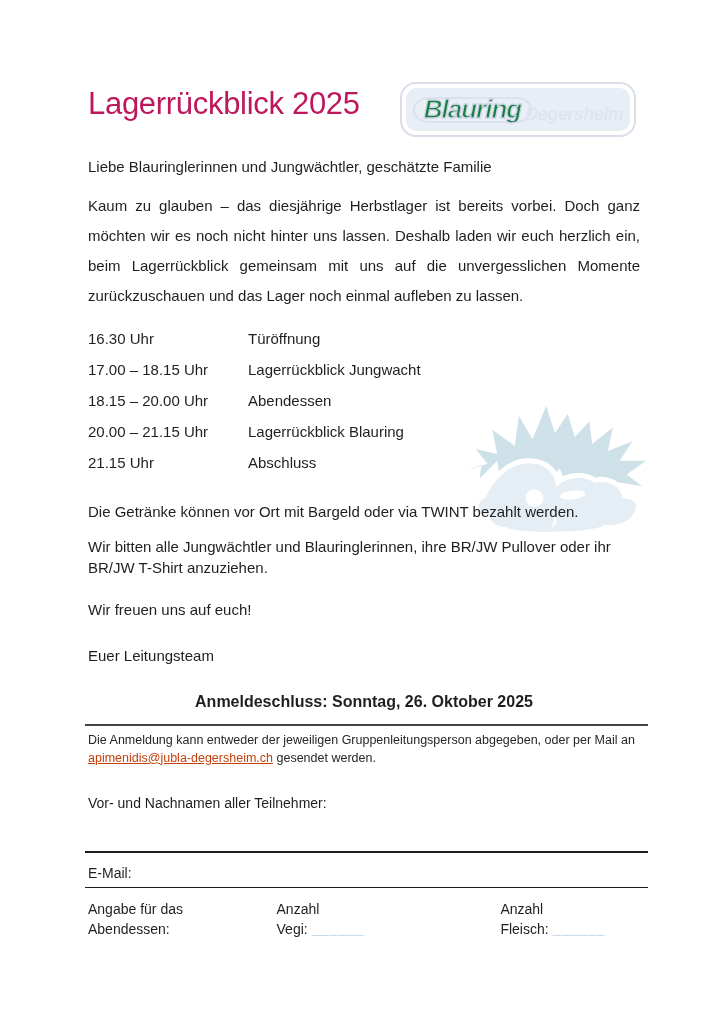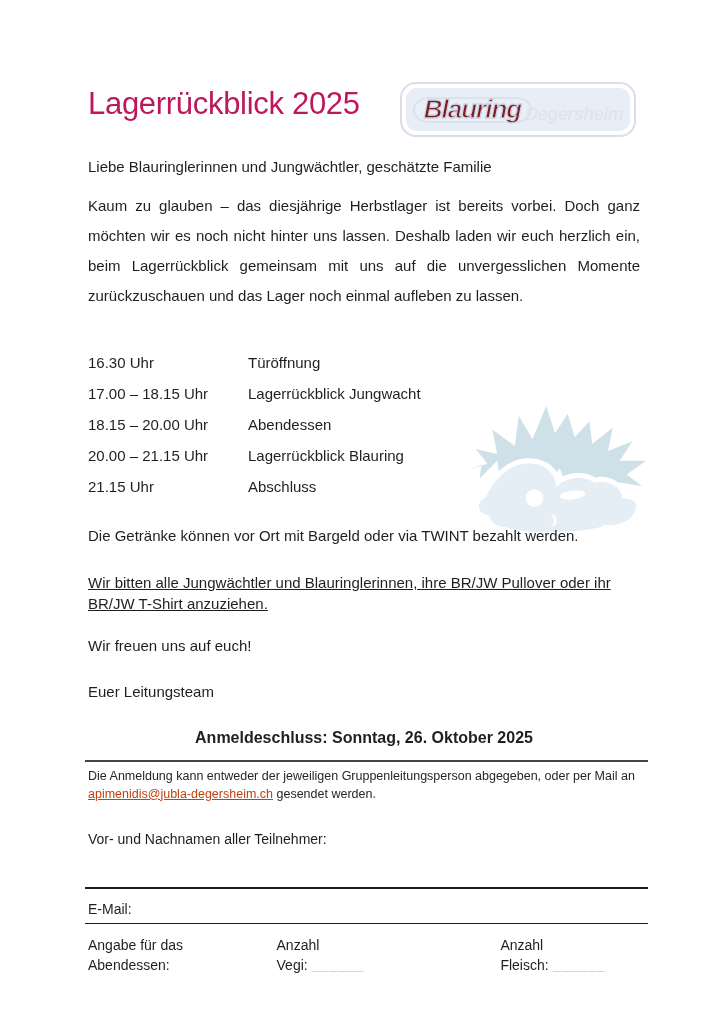--- a/index.html
+++ b/index.html
@@ -43,21 +43,21 @@
     border-radius: 11px;
     display: flex;
     align-items: center;
     justify-content: center;
   }
   .logo-blauring {
     font-style: italic;
     font-weight: bold;
     font-size: 26px;
     letter-spacing: -1px;
-    color: #7f1d1d;
+    color: #15803d;
     -webkit-text-stroke: 1.3px #ced3e6;
     text-shadow: 0 0 1px #d4d8e8;
     border: 2px solid #dde1ee;
     border-radius: 20px / 16px;
     padding: 0 9px 2px 9px;
     background: #e9eff7;
   }
   .logo-degersheim {
     font-style: italic;
     font-weight: bold;
@@ -77,31 +77,31 @@
   }
 
   .event-heading {
     text-align: center;
     font-weight: bold;
     font-size: 17px;
     line-height: 26px;
   }
   .event-heading-wrap { margin-top: 38px; }
 
-  .schedule { margin-top: 42px; }
+  .schedule { margin-top: 18px; }
   .schedule-row {
     display: flex;
     margin-bottom: 12px;
     line-height: 19px;
   }
   .schedule-time { width: 160px; flex: 0 0 160px; }
   .schedule-activity { flex: 1; }
 
   .note { margin-top: 22px; }
-  .note-tight { margin-top: 26px; line-height: 21px; text-decoration: underline; }
+  .note-tight { margin-top: 14px; line-height: 21px; }
   .sign-off { margin-top: 26px; }
 
   .deadline-heading {
     margin-top: 26px;
     text-align: center;
     font-weight: bold;
     font-size: 16px;
   }
 
   

